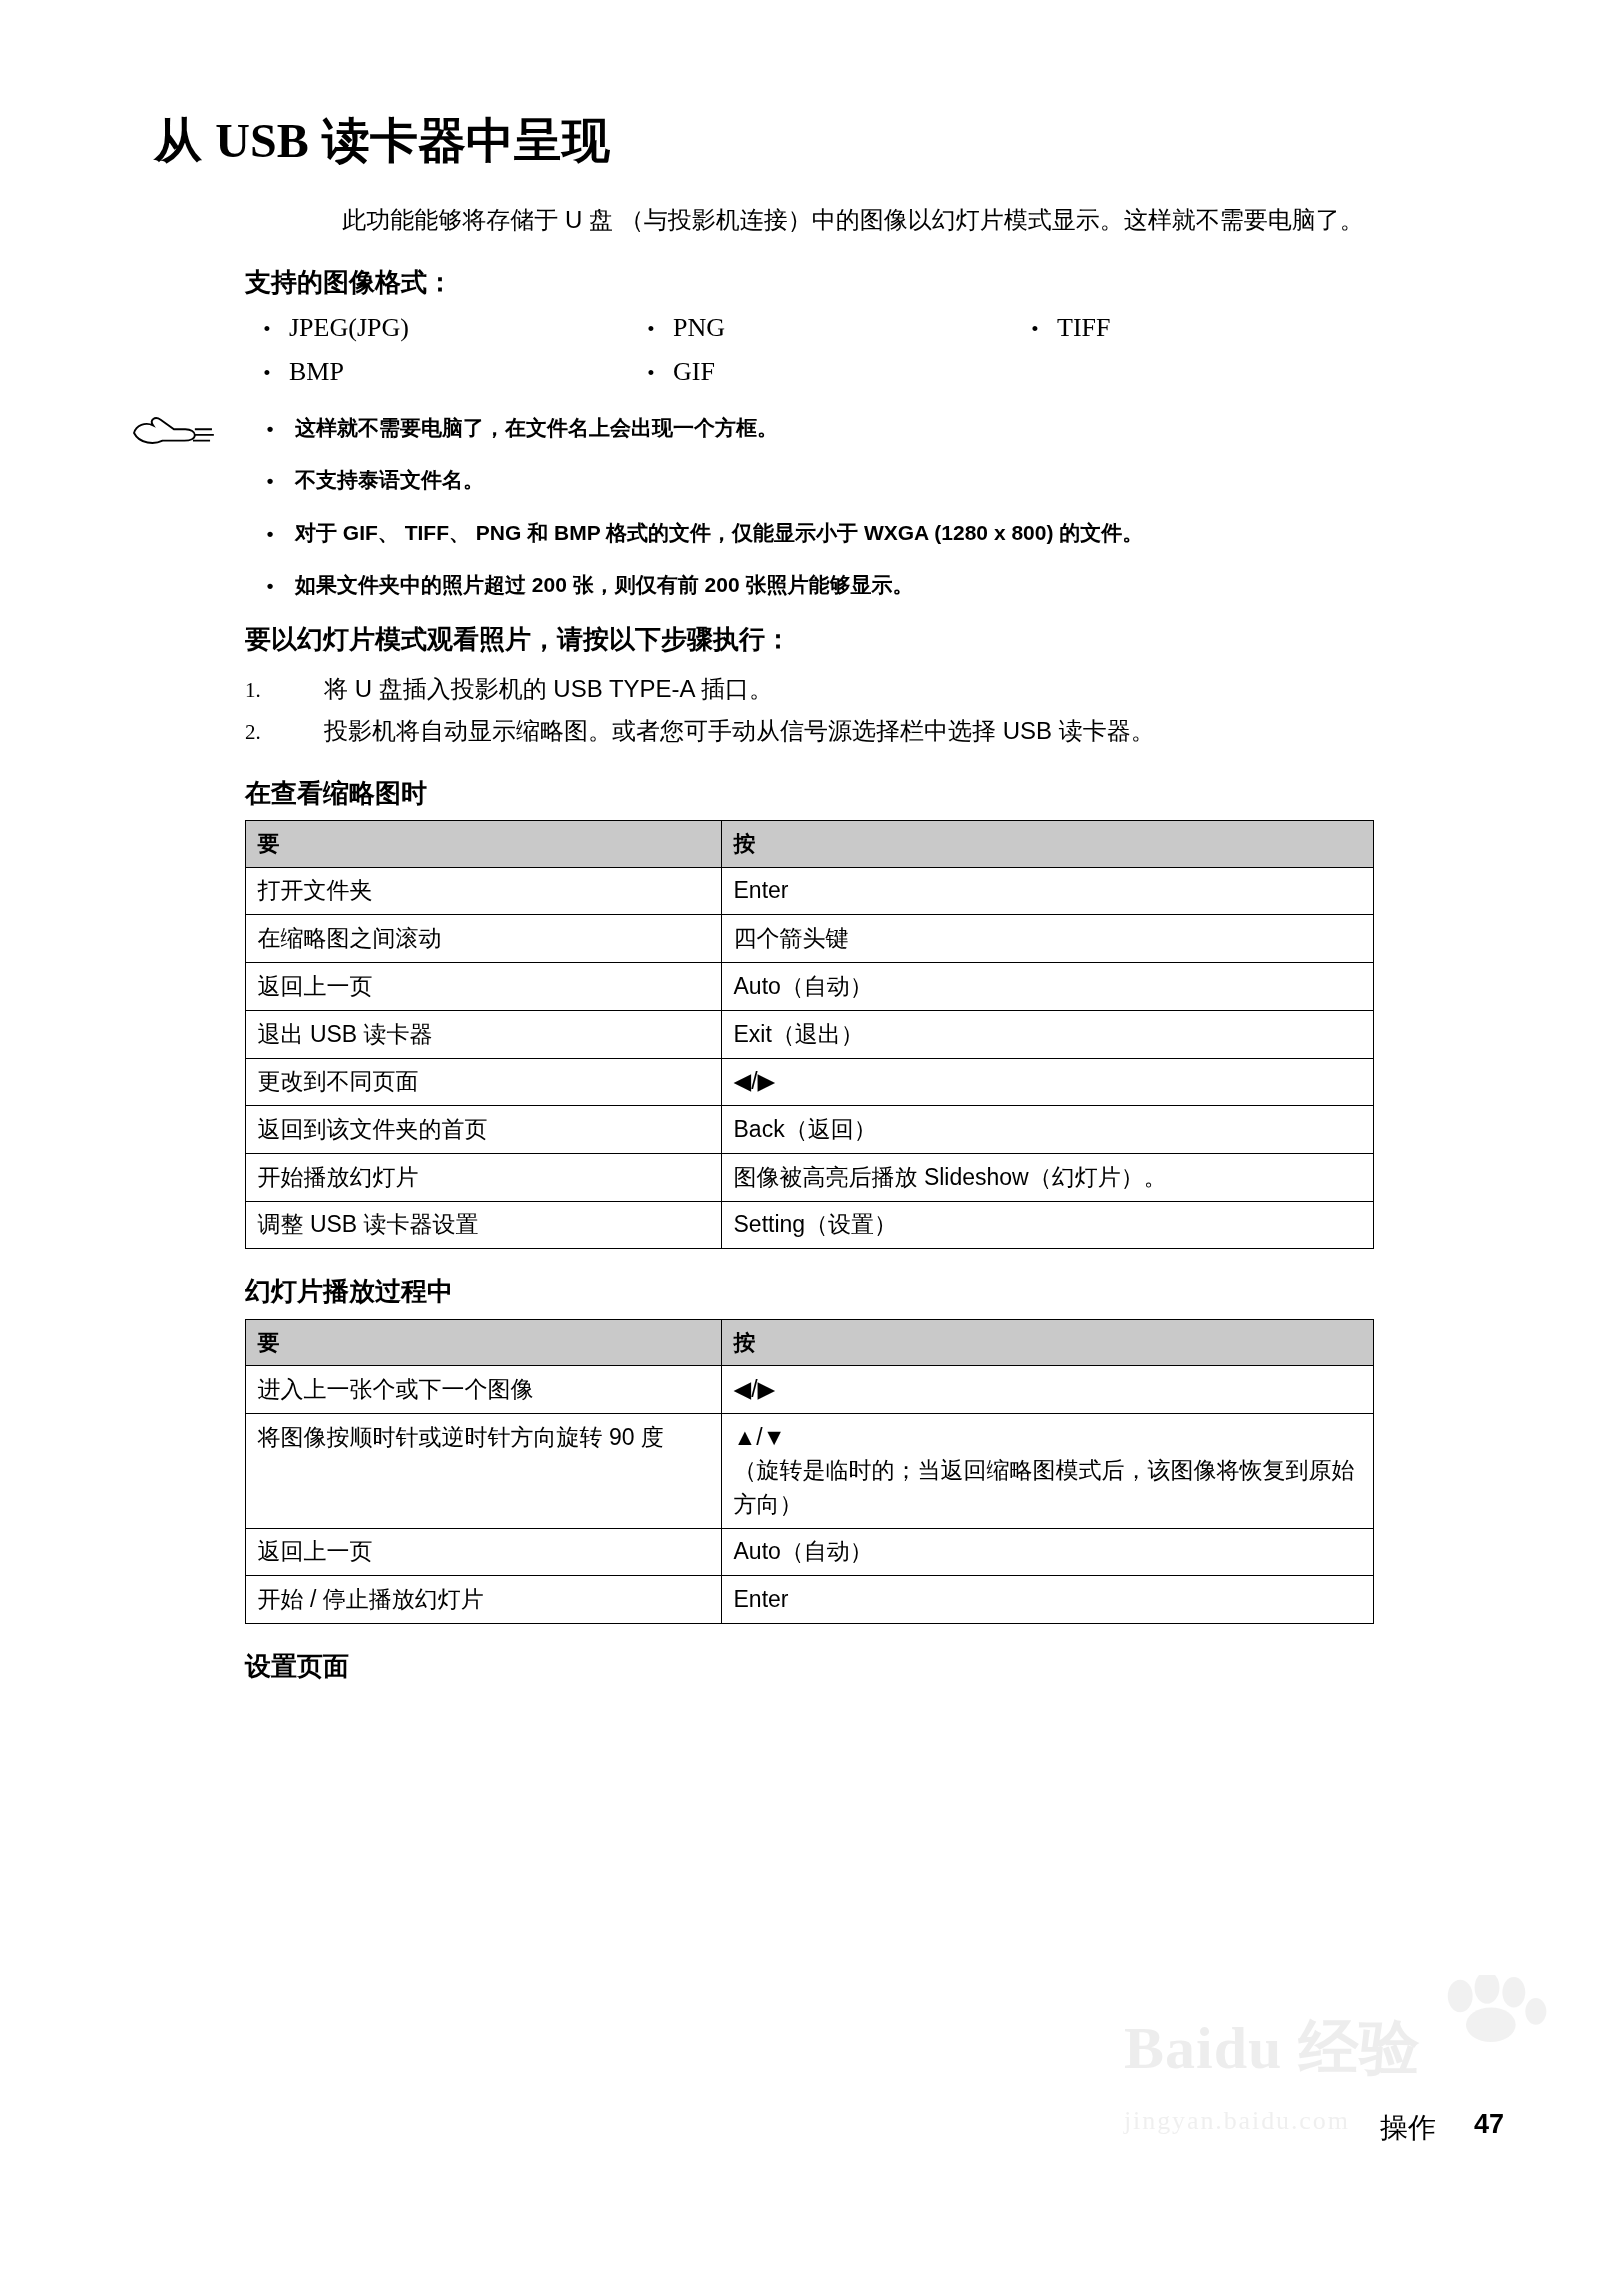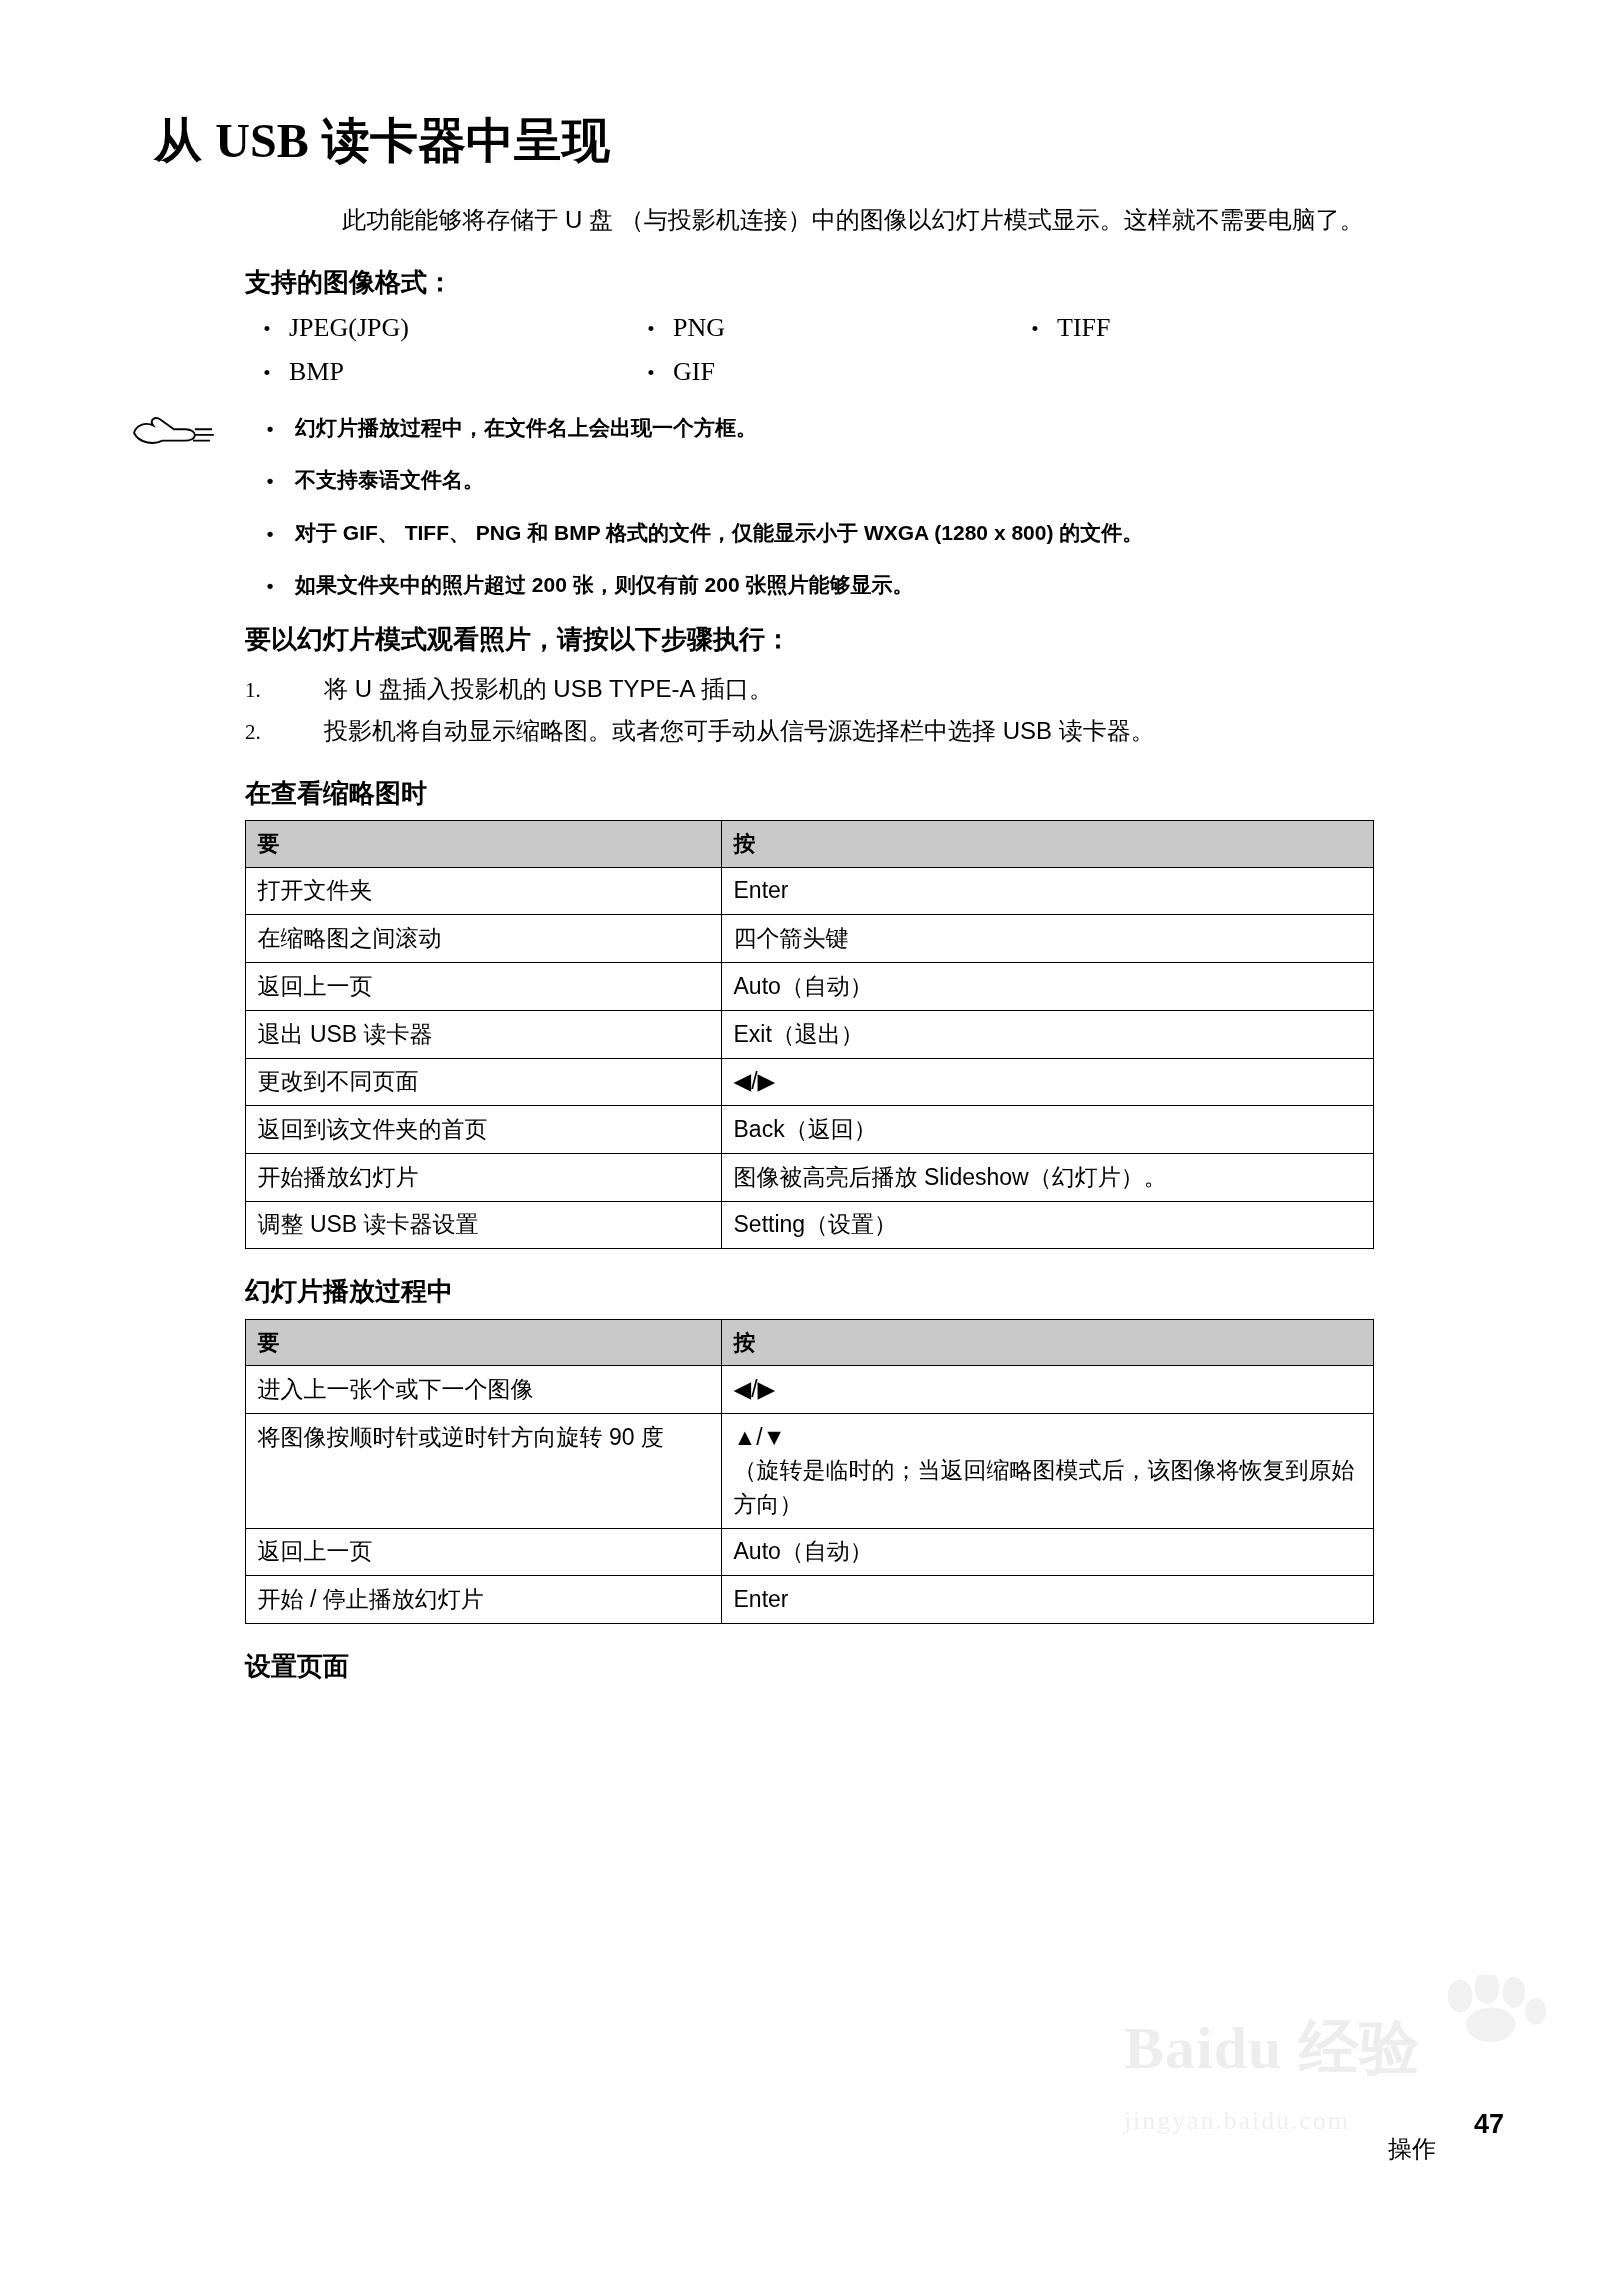--- a/index.html
+++ b/index.html
@@ -151,22 +151,21 @@
   .footer {
     position: absolute;
     left: 0;
     top: 2109px;
     width: 1614px;
   }
   .footer .lbl {
     position: absolute;
     right: 178px;
     top: 0;
-    font-size: 24px;
-    margin-top: 24px;
+    font-size: 28px;
   }
   .footer .pg {
     position: absolute;
     right: 110px;
     top: 0;
     font-size: 27px;
     font-weight: bold;
   }
   .watermark {
     position: absolute;
@@ -241,21 +240,21 @@
         </div>
       </div>
 
       <div class="notes">
         <svg class="hand" viewBox="0 0 90 40">
           <path d="M4 20 C6 12, 16 8, 24 12 C20 6, 26 2, 32 6 L46 16 L58 16 C64 16, 68 19, 68 22 C68 26, 63 28, 57 28 L34 28 C26 32, 10 32, 4 20 Z" fill="none" stroke="#000" stroke-width="2"></path>
           <path d="M68 16 L86 16 M68 22 L88 22 M66 28 L84 28" stroke="#000" stroke-width="2" fill="none"></path>
         </svg>
         <div class="note-item">
           <span class="bul">•</span>
-          <span class="txt">幻灯片播放过程中，在文件名上会出现一个方框。</span>
+          <span class="txt">这样就不需要电脑了，在文件名上会出现一个方框。</span>
         </div>
         <div class="note-item">
           <span class="bul">•</span>
           <span class="txt">不支持泰语文件名。</span>
         </div>
         <div class="note-item">
           <span class="bul">•</span>
           <span class="txt">对于 GIF、 TIFF、 PNG 和 BMP 格式的文件，仅能显示小于 WXGA (1280 x 800) 的文件。</span>
         </div>
         <div class="note-item">

